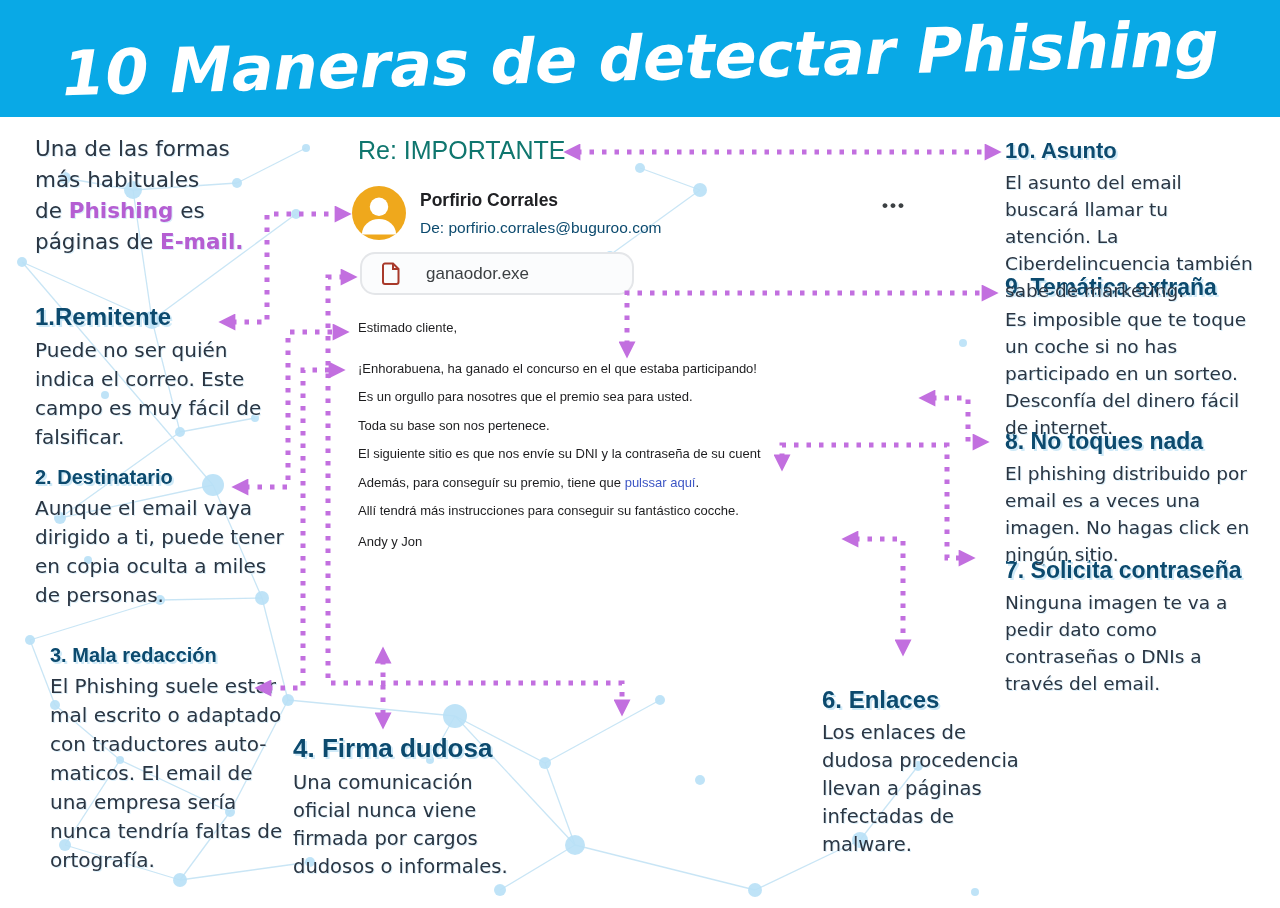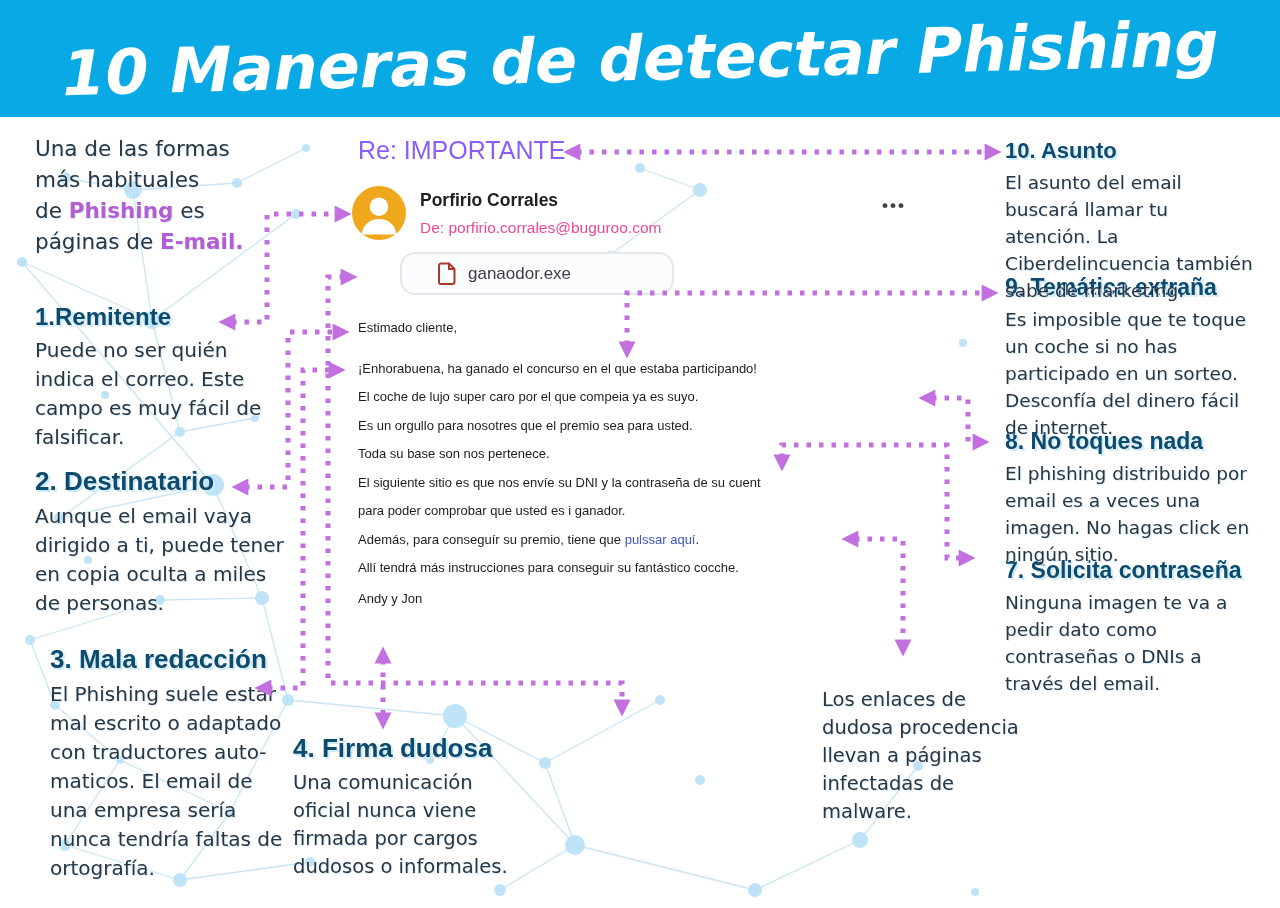--- a/index.html
+++ b/index.html
@@ -14,39 +14,39 @@
           font-family:"DejaVu Sans",sans-serif;transform:rotate(-1.5deg);white-space:nowrap;}
 
   
   .intro{position:absolute;left:35px;top:133px;width:268px;font-size:21.5px;line-height:31px;
          color:#2a3542;text-shadow:1px 1px 0 #d9eefa;}
   .hl{color:#b55ed2;font-weight:bold;}
   .callout{position:absolute;}
   .co-title{color:#0c4a6e;font-weight:bold;font-family:"Liberation Sans",sans-serif;
             text-shadow:2px 2px 0 #cfeaf8;margin-bottom:5px;white-space:nowrap;}
   .co-body{color:#2a3542;text-shadow:1px 1px 0 #dbeffa;}
-  .t22{font-size:22px}.t23{font-size:23px}.t24{font-size:24px}.t26{font-size:26px}.t27{font-size:26px}
+  .t22{font-size:22px}.t23{font-size:23px}.t24{font-size:24px}.t26{font-size:26px}.t27{font-size:20px}
   .bL{font-size:20px;line-height:29px;}      
   .bR{font-size:18.5px;line-height:27px;}    
   .bB{font-size:19.5px;line-height:28px;}    
 
   
   .email-subject{position:absolute;left:358px;top:136px;font-family:"Liberation Sans",sans-serif;
-                 font-size:25px;color:#8b5cf6;}
+                 font-size:25px;color:#0f766e;}
   .avatar{position:absolute;left:352px;top:186px;width:54px;height:54px;border-radius:50%;
           background:#efa81c;overflow:hidden;}
   .sender-name{position:absolute;left:420px;top:190px;font-family:"Liberation Sans",sans-serif;
                font-size:17.5px;font-weight:bold;color:#202124;}
   .sender-de{position:absolute;left:420px;top:219px;font-family:"Liberation Sans",sans-serif;
-             font-size:15.5px;color:#ec4899;}
+             font-size:15.5px;color:#0c4a6e;}
   .menu-dots{position:absolute;left:882px;top:196px;font-family:"Liberation Sans",sans-serif;
              font-size:17px;font-weight:bold;color:#3c4043;letter-spacing:2px;cursor:pointer;}
   .chip{position:absolute;left:360px;top:252px;width:274px;height:43px;box-sizing:border-box;
         border:2px solid #e4e6e9;border-radius:15px;background:#fbfcfd;
-        display:flex;align-items:center;gap:11px;padding-left:36px;cursor:pointer;margin-left:40px;}
+        display:flex;align-items:center;gap:25px;padding-left:20px;cursor:pointer;}
   .chip-label{font-family:"Liberation Sans",sans-serif;font-size:17px;color:#3c4043;}
   .ebody{position:absolute;left:358px;top:314px;width:584px;font-family:"Liberation Sans",sans-serif;
          font-size:13px;line-height:28.5px;color:#1d1d1f;}
   .mt12{margin-top:12px}.mt13{margin-top:13px}.mt2{margin-top:2px}
   .elink{color:#3d56c5;cursor:pointer;}
 </style>
 </head>
 <body>
 
 <div class="stage">
@@ -158,25 +158,23 @@
     <svg width="19" height="23" viewBox="0 0 19 23">
       <path d="M3 1.5 h8 l5.5 5.5 v13 a2 2 0 0 1 -2 2 h-11.5 a2 2 0 0 1 -2 -2 v-16.5 a2 2 0 0 1 2 -2 z" fill="none" stroke="#a8392a" stroke-width="2"></path>
       <path d="M11 1.5 v5.5 h5.5" fill="none" stroke="#a8392a" stroke-width="2"></path>
     </svg>
     <span class="chip-label">ganaodor.exe</span>
   </div>
 
   <div class="ebody">
     <div>Estimado cliente,</div>
     <div class="mt12">¡Enhorabuena, ha ganado el concurso en el que estaba participando!</div>
-    <div>El coche de lujo super caro por el que compeia ya es suyo.</div>
     <div>Es un orgullo para nosotres que el premio sea para usted.</div>
     <div>Toda su base son nos pertenece.</div>
     <div>El siguiente sitio es que nos envíe su DNI y la contraseña de su cuent</div>
-    <div>para poder comprobar que usted es i ganador.</div>
     <div><span>Además, para conseguír su premio, tiene que </span><span class="elink">pulssar aquí</span><span>.</span></div>
     <div>Allí tendrá más instrucciones para conseguir su fantástico cocche.</div>
     <div class="mt2">Andy y Jon</div>
   </div>
 
   <div class="callout" style="left:35px;top:303px;width:230px">
     <div class="co-title t24">1.Remitente</div>
     <div class="co-body bL">Puede no ser quién indica el correo. Este campo es muy fácil de falsificar.</div>
   </div>
   <div class="callout" style="left:35px;top:466px;width:250px">
@@ -185,20 +183,21 @@
   </div>
   <div class="callout" style="left:50px;top:644px;width:238px">
     <div class="co-title t27">3. Mala redacción</div>
     <div class="co-body bL">El Phishing suele estar mal escrito o adaptado con traductores auto- maticos. El email de una empresa sería nunca tendría faltas de ortografía.</div>
   </div>
   <div class="callout" style="left:293px;top:733px;width:215px">
     <div class="co-title t26">4. Firma dudosa</div>
     <div class="co-body bB">Una comunicación oficial nunca viene firmada por cargos dudosos o informales.</div>
   </div>
   <div class="callout" style="left:822px;top:686px;width:205px">
+    <div class="co-title t24">6. Enlaces</div>
     <div class="co-body bB">Los enlaces de dudosa procedencia llevan a páginas infectadas de malware.</div>
   </div>
   <div class="callout" style="left:1005px;top:557px;width:252px">
     <div class="co-title t23">7. Solicita contraseña</div>
     <div class="co-body bR">Ninguna imagen te va a pedir dato como contraseñas o DNIs a través del email.</div>
   </div>
   <div class="callout" style="left:1005px;top:428px;width:252px">
     <div class="co-title t23">8. No toques nada</div>
     <div class="co-body bR">El phishing distribuido por email es a veces una imagen. No hagas click en ningún sitio.</div>
   </div>

